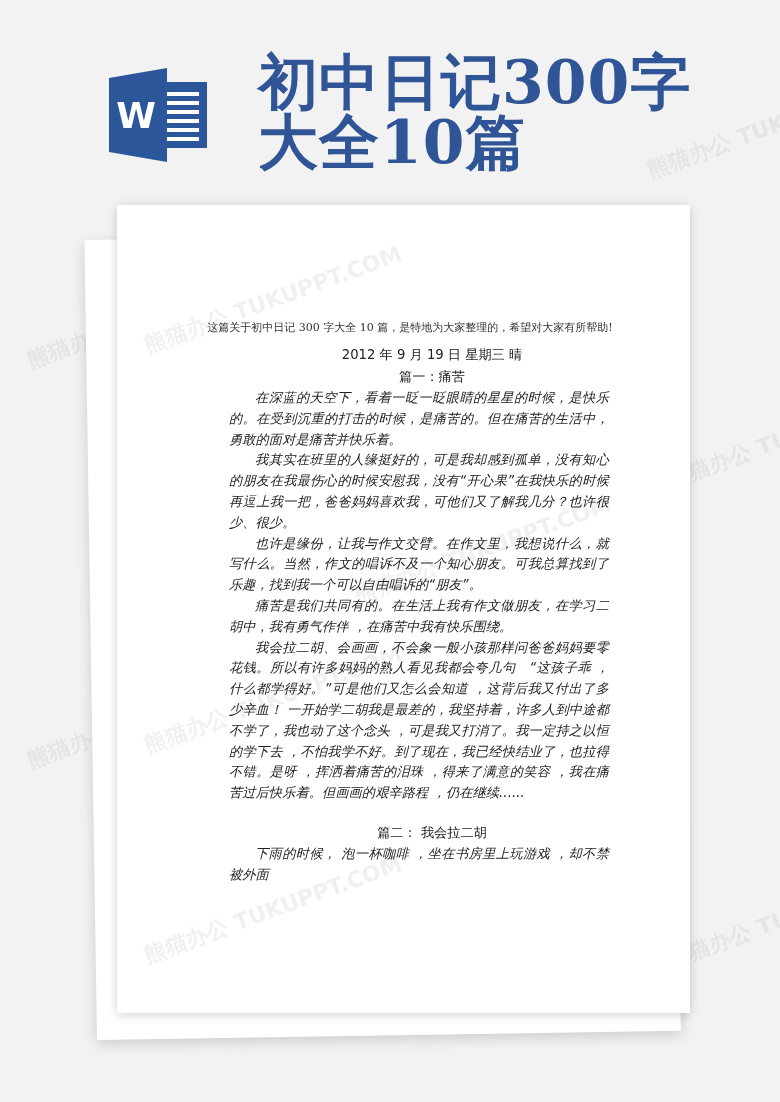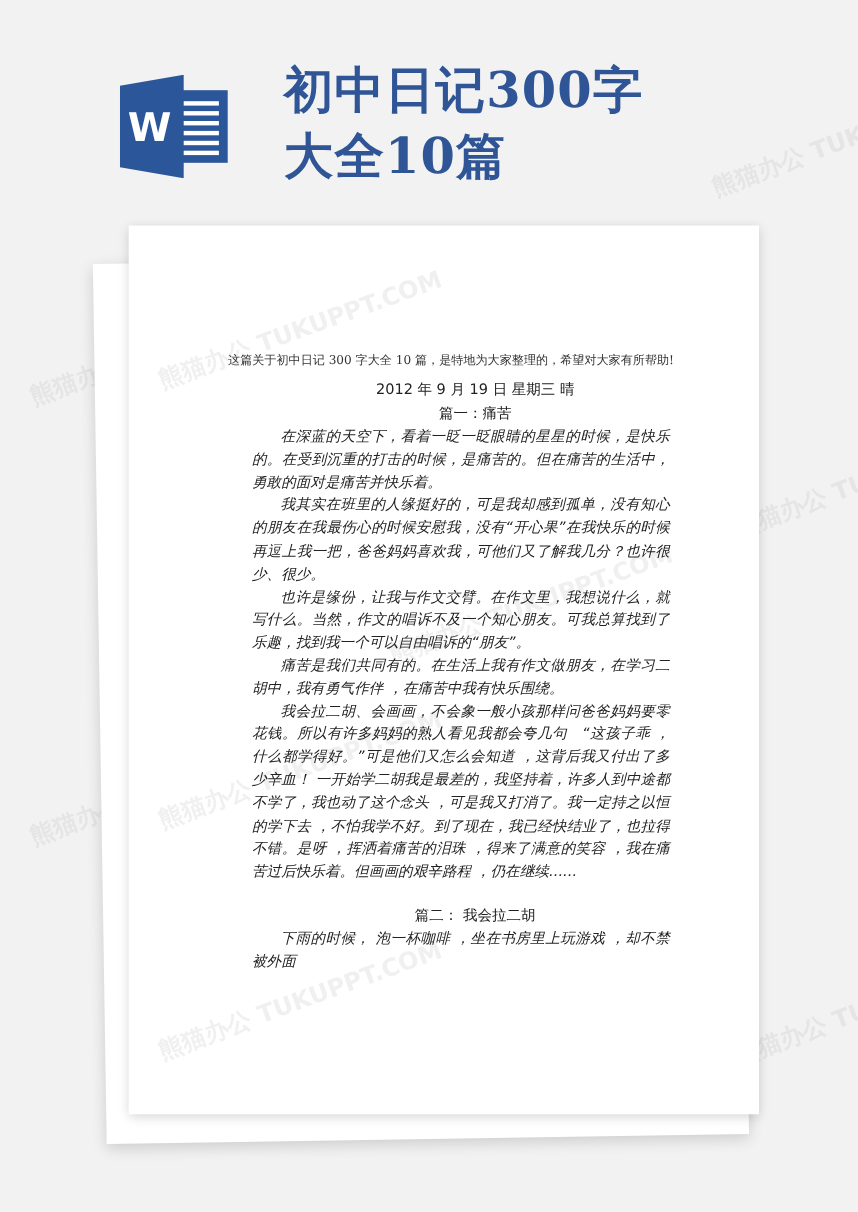--- a/index.html
+++ b/index.html
@@ -5,21 +5,21 @@
   html, body { margin: 0; padding: 0; }
   body {
     width: 780px; height: 1102px; position: relative; overflow: hidden;
     background: #f2f2f2;
     font-family: "DejaVu Sans", sans-serif;
   }
   .word-icon { position: absolute; left: 109px; top: 68px; width: 100px; height: 94px; }
   .title {
     position: absolute; left: 258px; top: 52px;
     font-family: "DejaVu Serif", serif; font-weight: bold;
-    color: #2f5597; font-size: 45px; line-height: 60px; letter-spacing: 1px;
+    color: #2f5597; font-size: 60px; line-height: 60px; letter-spacing: 1px;
   }
   .title div { white-space: nowrap; }
 
   .page-back {
     position: absolute; left: 97px; top: 240px; width: 584px; height: 800px;
     background: #ffffff;
     transform: rotate(-0.9deg); transform-origin: left bottom;
     box-shadow: 0 4px 14px rgba(0,0,0,0.16);
   }
   .page-front {

